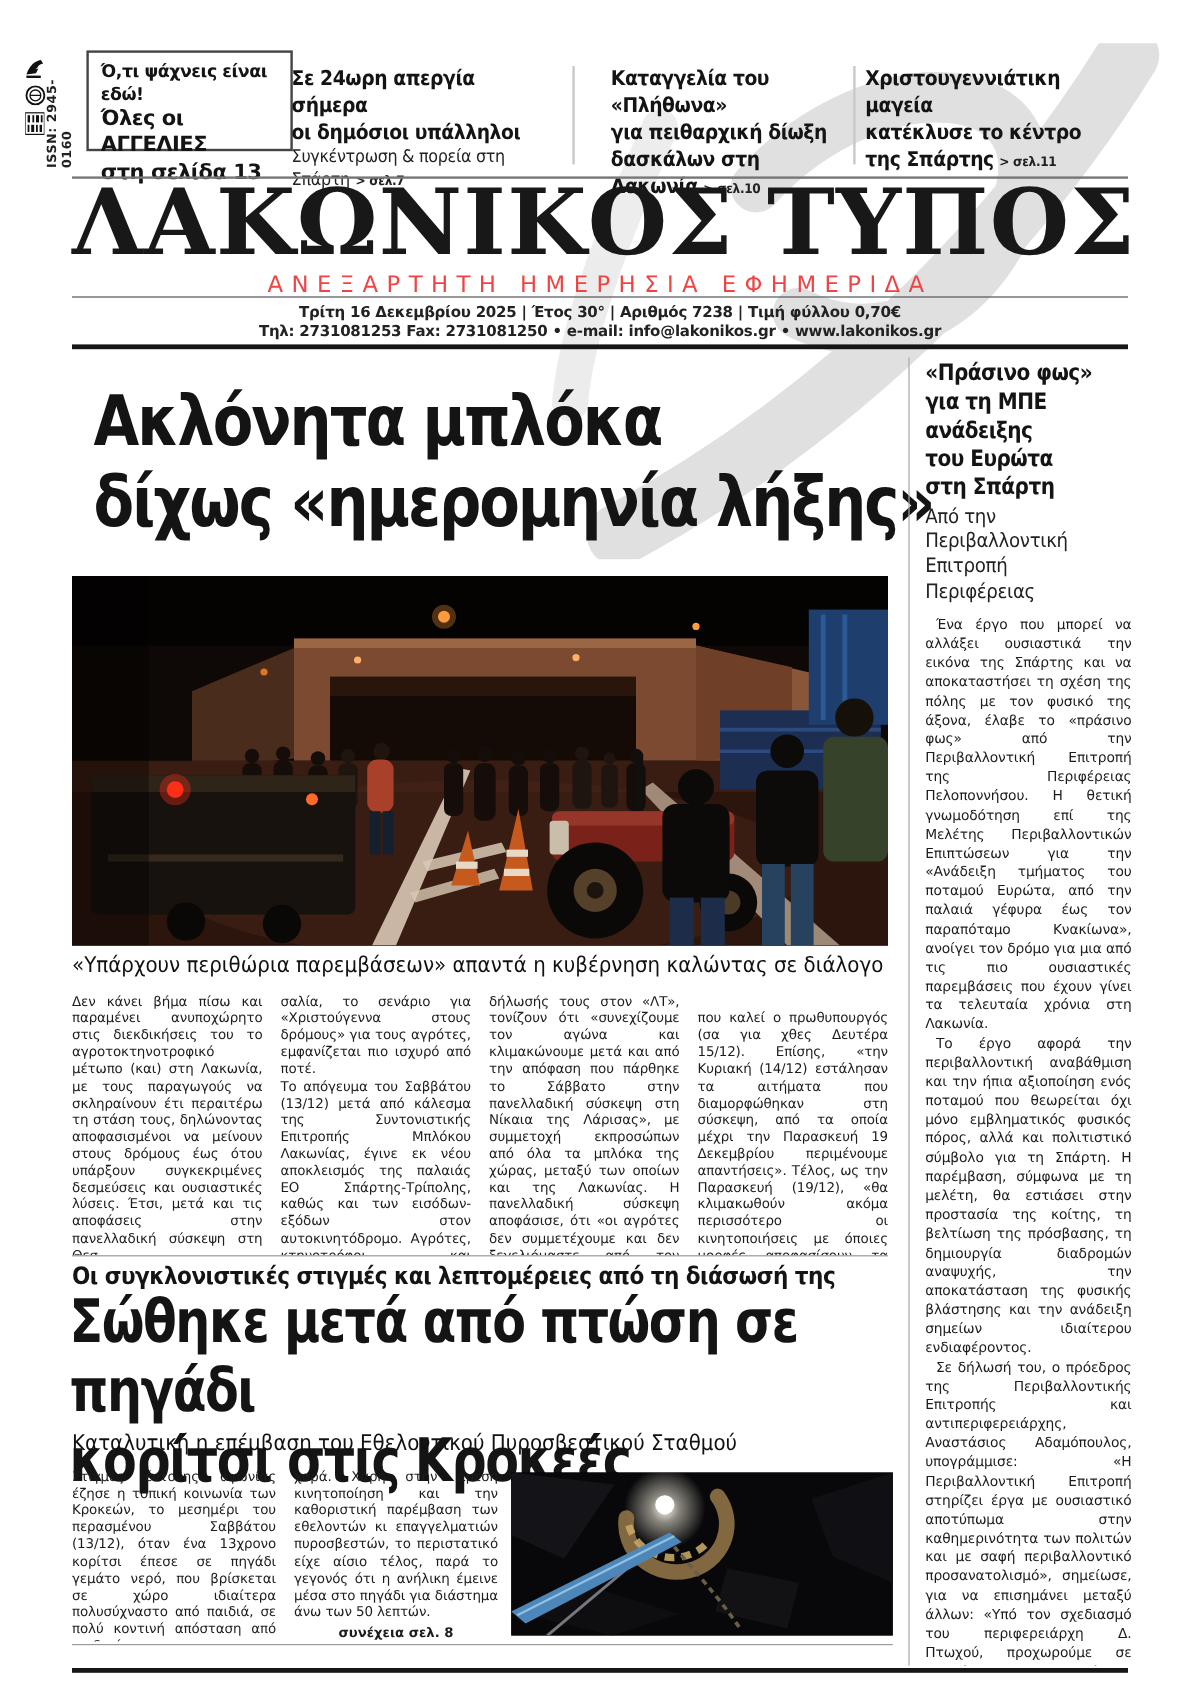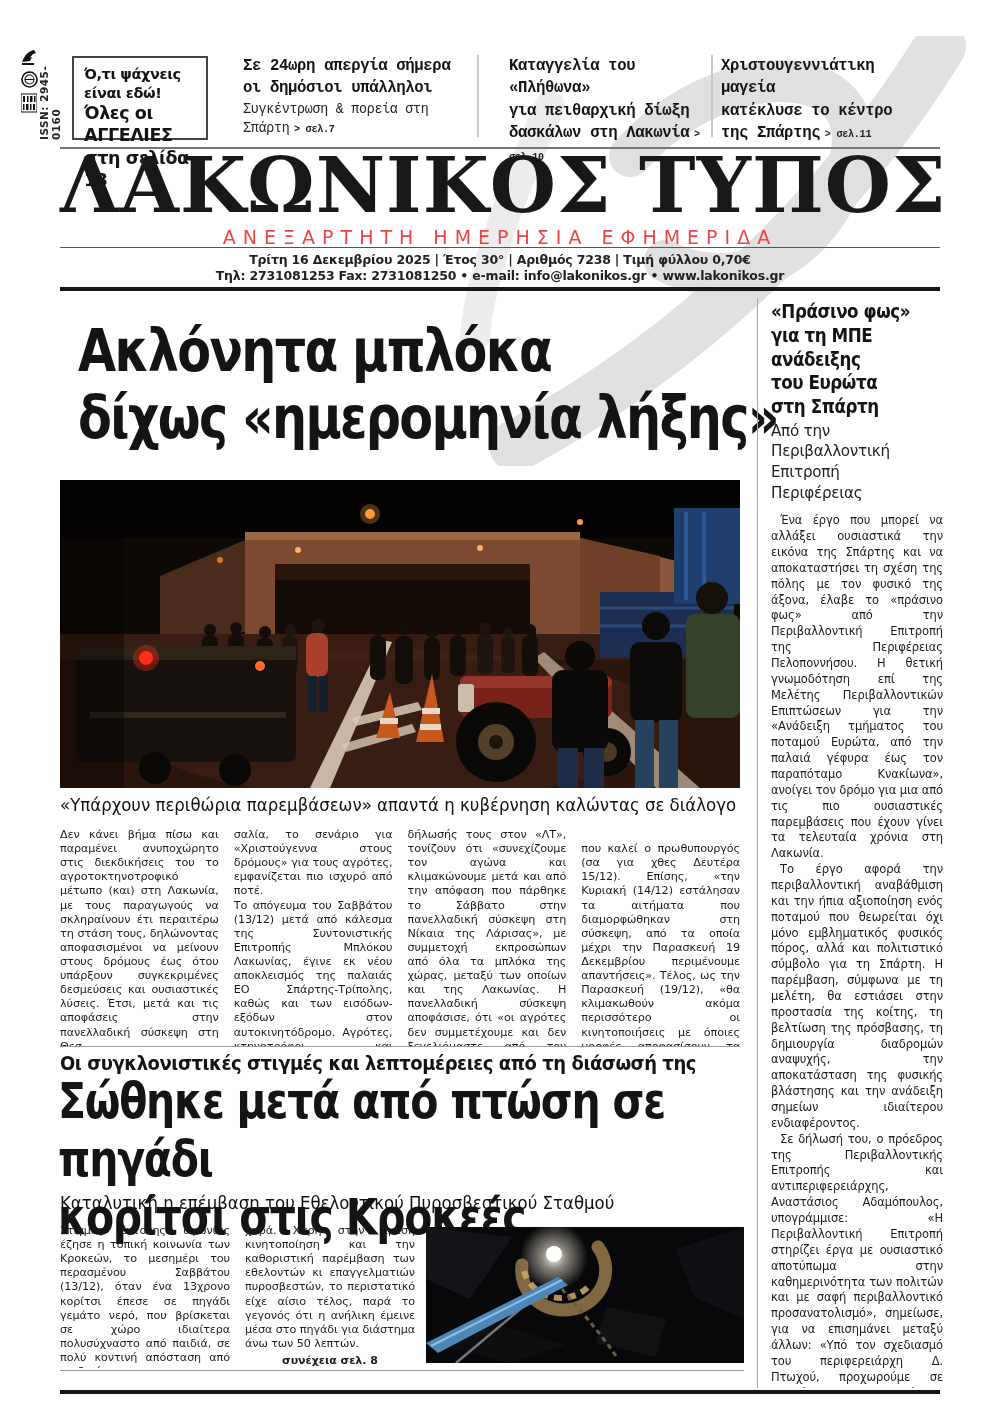--- a/index.html
+++ b/index.html
@@ -11,27 +11,27 @@
   .abs { position:absolute; }
   .cond { display:inline-block; transform-origin:0 0; white-space:pre-line; } .sx92{transform:scaleX(.92);} .sx90{transform:scaleX(.90);}
   .sx88{transform:scaleX(.88);} .sx85{transform:scaleX(.85);} .sx82{transform:scaleX(.82);}
   .pg { font-size:11px; font-weight:bold; margin-left:5px; color:#222; letter-spacing:-0.3px; }
 
   
   .postal { left:20px; top:48px; width:40px; height:92px; display:flex; }
   .postal .icons { display:flex; flex-direction:column; gap:5px; align-items:center; width:20px; }
   .issn { writing-mode:vertical-rl; transform:rotate(180deg); font-size:10.5px; font-weight:bold; letter-spacing:.5px; color:#222; height:92px; }
   .adbox {
-    left:72px; top:56px; width:136px; height:84px; border:2px solid #444;
+    left:72px; top:42px; width:172px; height:84px; border:2px solid #444;
     padding:7px 8px 0 10px; line-height:1.28;
   }
   .adbox .l1 { font-size:14.5px; font-weight:bold; letter-spacing:-0.4px; }
   .adbox .l2 { font-size:17.5px; font-weight:bold; letter-spacing:-0.4px; }
   .adbox .l3 { font-size:17.5px; font-weight:bold; letter-spacing:-0.4px; }
-  .teaser { top:55px;font-family:Liberation Mono, monospace; }
+  .teaser { top:55px; }
   .teaser .t { font-size:17px; font-weight:bold; line-height:1.32; letter-spacing:-0.4px; }
   .teaser .s { font-size:14.5px; line-height:1.3; color:#222; letter-spacing:-0.3px; }
   .vdiv { top:55px; width:2px; height:82px; background:#c9c9c9; }
   .hrule-thin { height:1.5px; background:#777; }
   .hrule-gray { height:1px; background:#9a9a9a; }
   .hrule-thick { height:4px; background:#161616; }
 
   
   .mast-title { left:60px; top:148px; width:880px; text-align:center;
     font-family:"DejaVu Serif", serif; font-weight:bold; font-size:76px; line-height:1.0;

